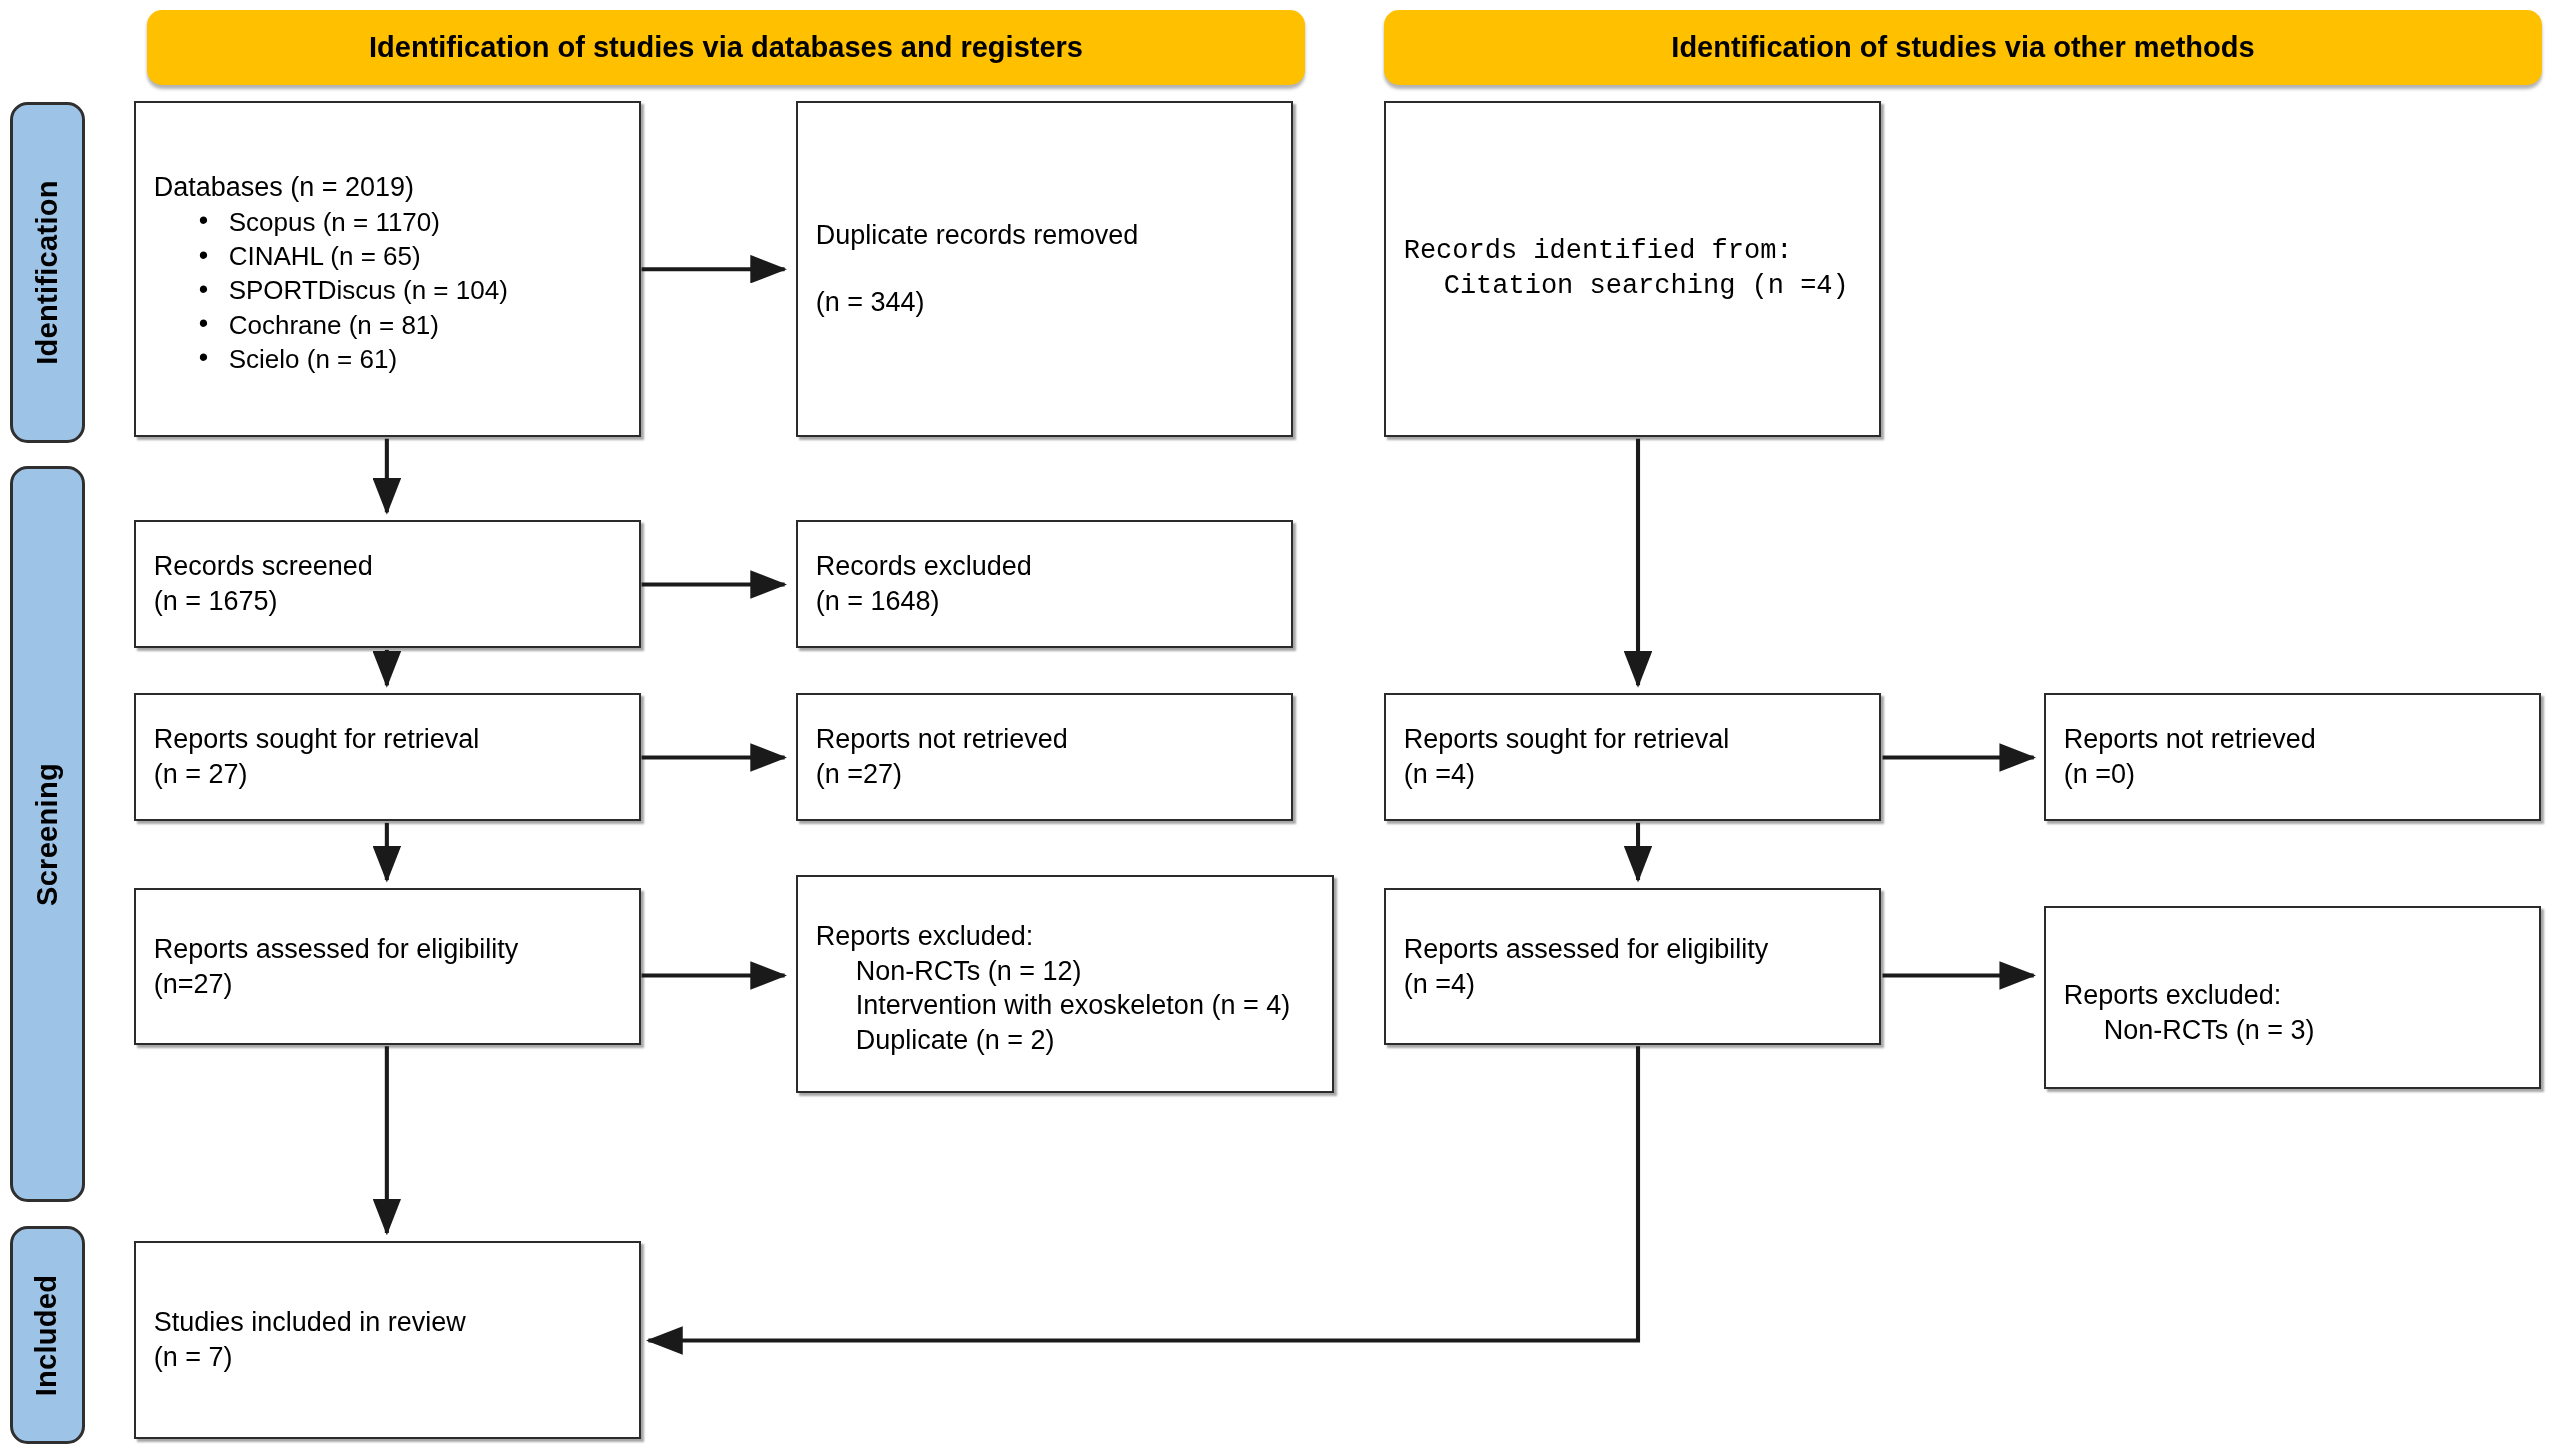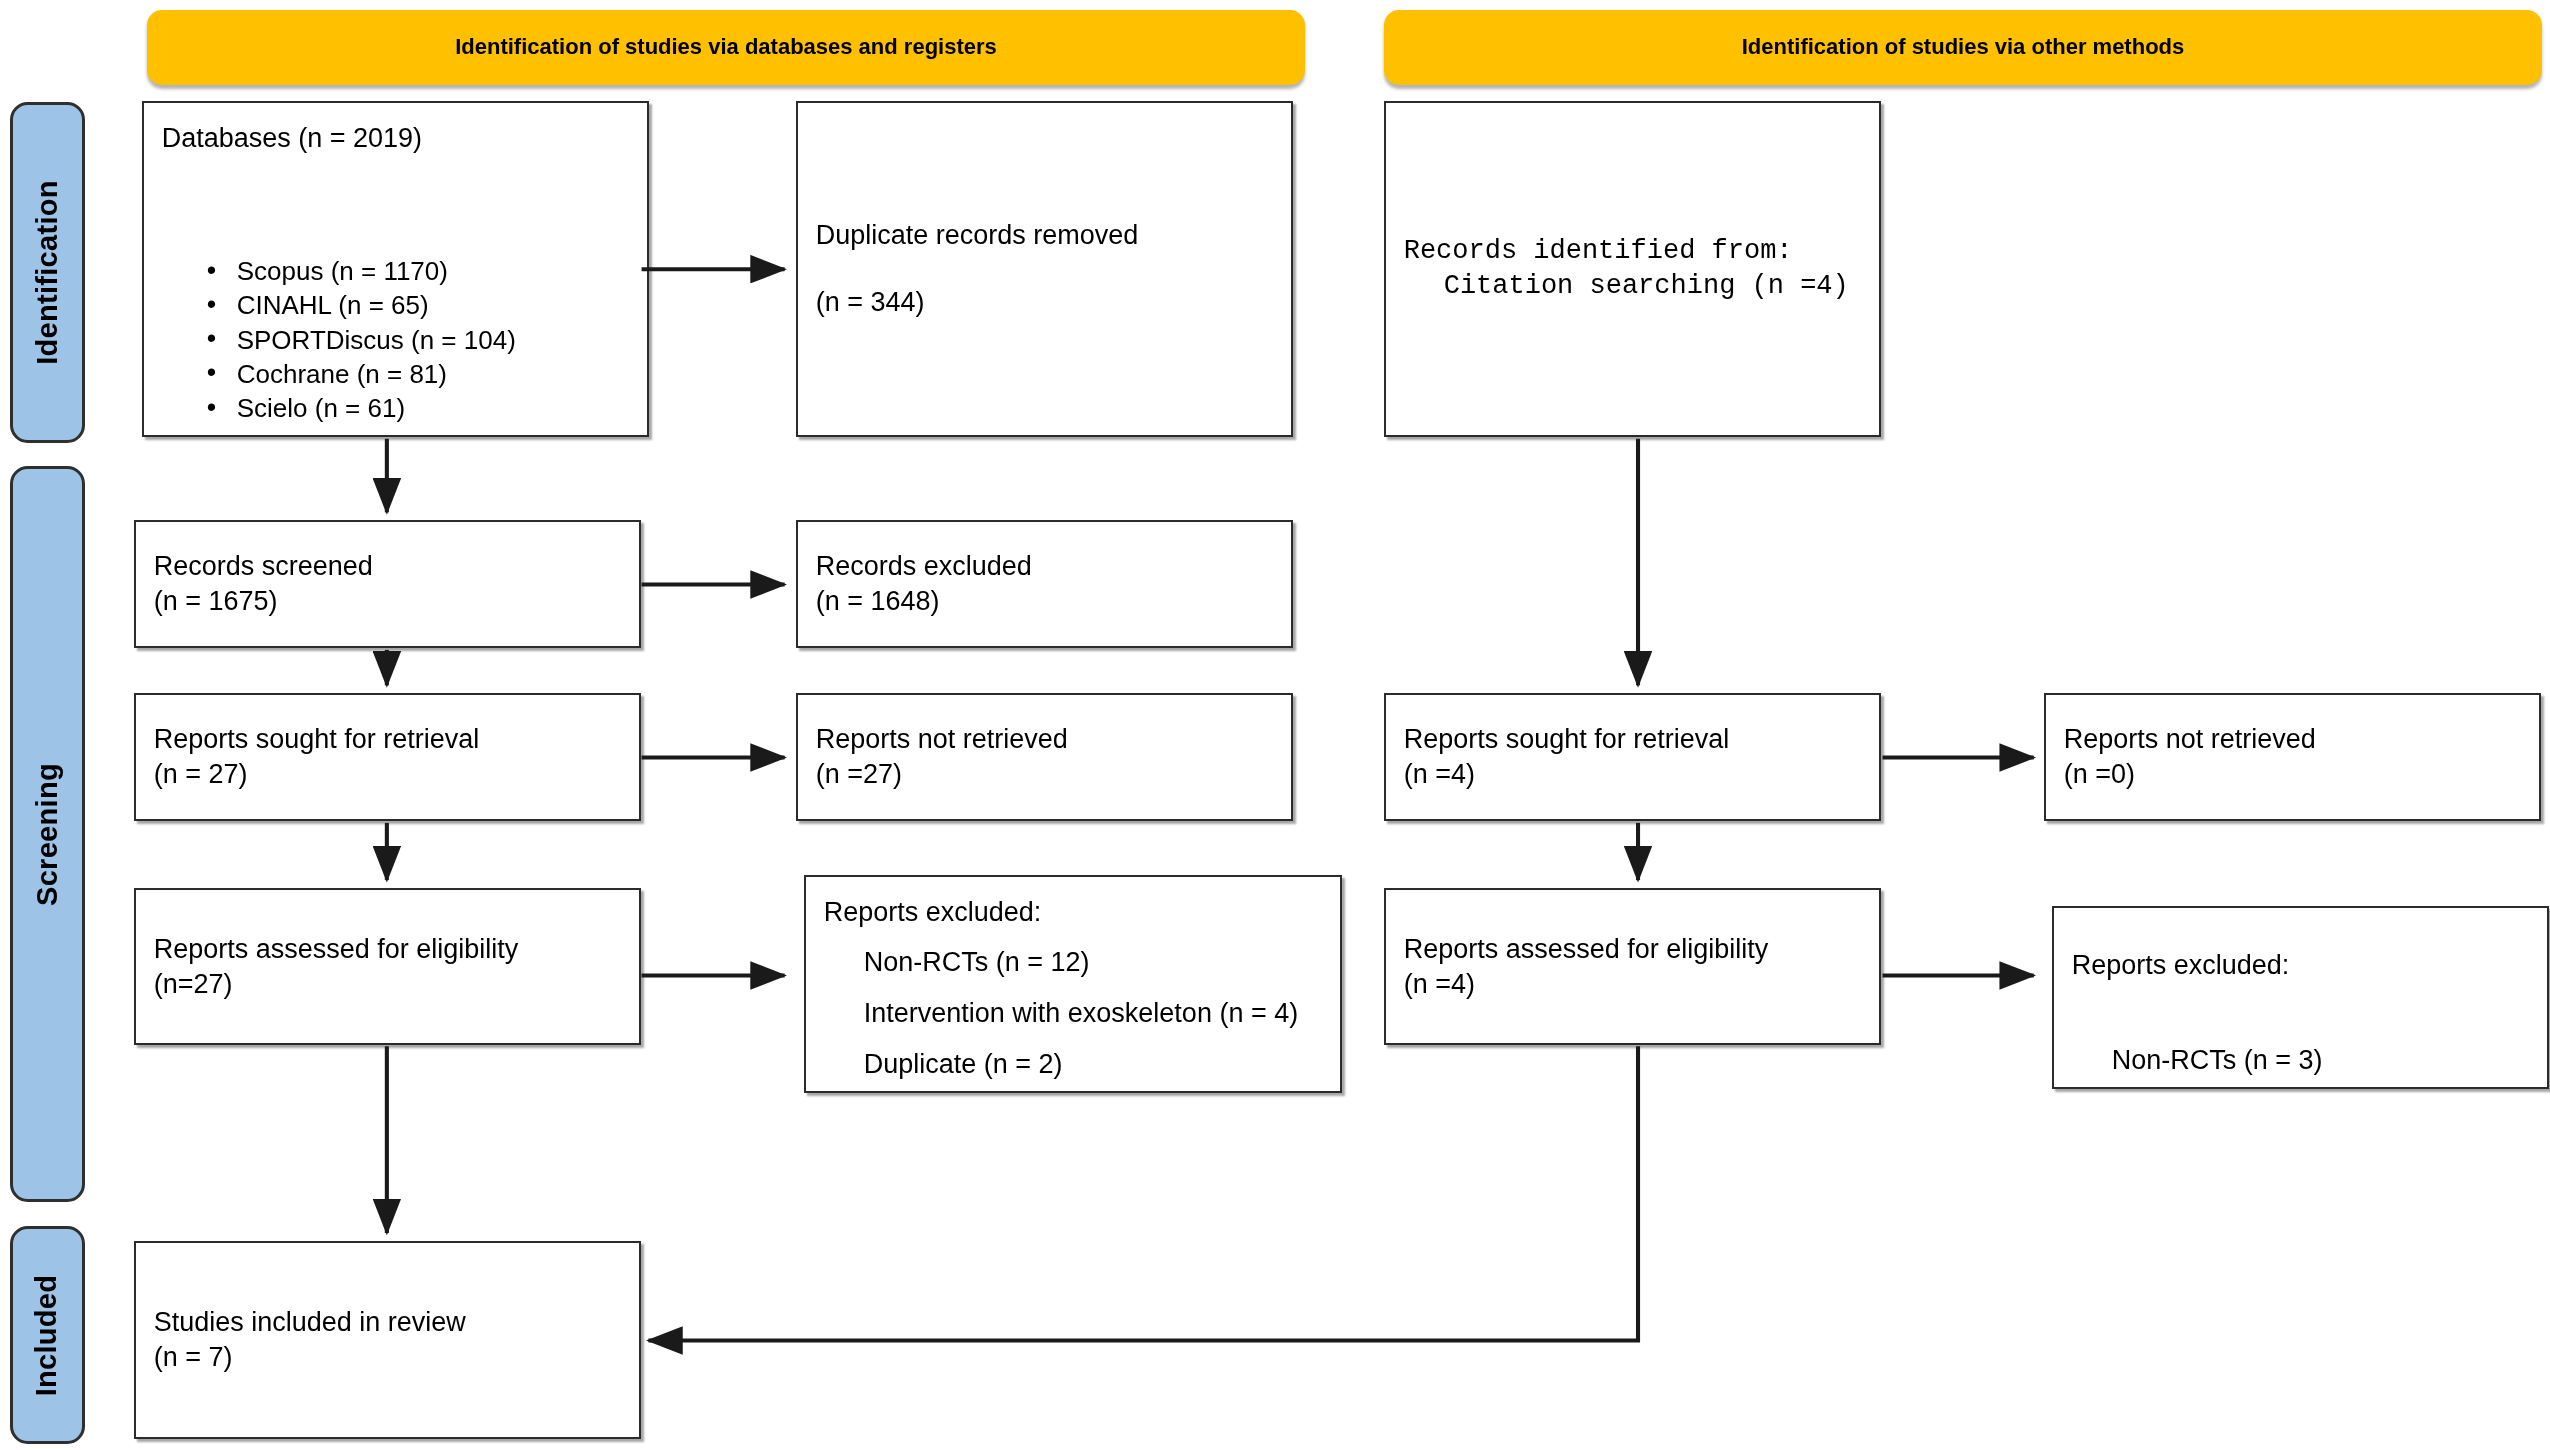--- a/index.html
+++ b/index.html
@@ -42,21 +42,21 @@
     background: #FFC000;
     border-radius: 15px;
     box-sizing: border-box;
     display: flex;
     align-items: center;
     justify-content: center;
     box-shadow: 0 3.4px 3.4px rgba(0,0,0,0.30);
   }
   .section-header .header-label {
     font-weight: bold;
-    font-size: 22px;
+    font-size: 29px;
     color: #000000;
     white-space: nowrap;
   }
   
   .flow-box {
     position: absolute;
     background: #ffffff;
     border: 2.7px solid #2b2b2b;
     box-sizing: border-box;
     box-shadow: 2.7px 3.4px 2px rgba(0,0,0,0.35);
@@ -68,23 +68,22 @@
   .flow-box .line {
     font-size: 27px;
     line-height: 1.28;
     color: #000000;
     white-space: pre;
   }
   .flow-box .line.indent {
     padding-left: 40px;
   }
   .flow-box.top-align {
-    justify-content: space-between;
+    justify-content: center;
     padding-top: 17.7px;
-    margin-left: 8px;
   }
   
   .bullet-list {
     list-style: none;
     margin: 0;
     padding: 0 0 0 45px;
   }
   .bullet-list li {
     font-size: 26px;
     line-height: 1.32;

